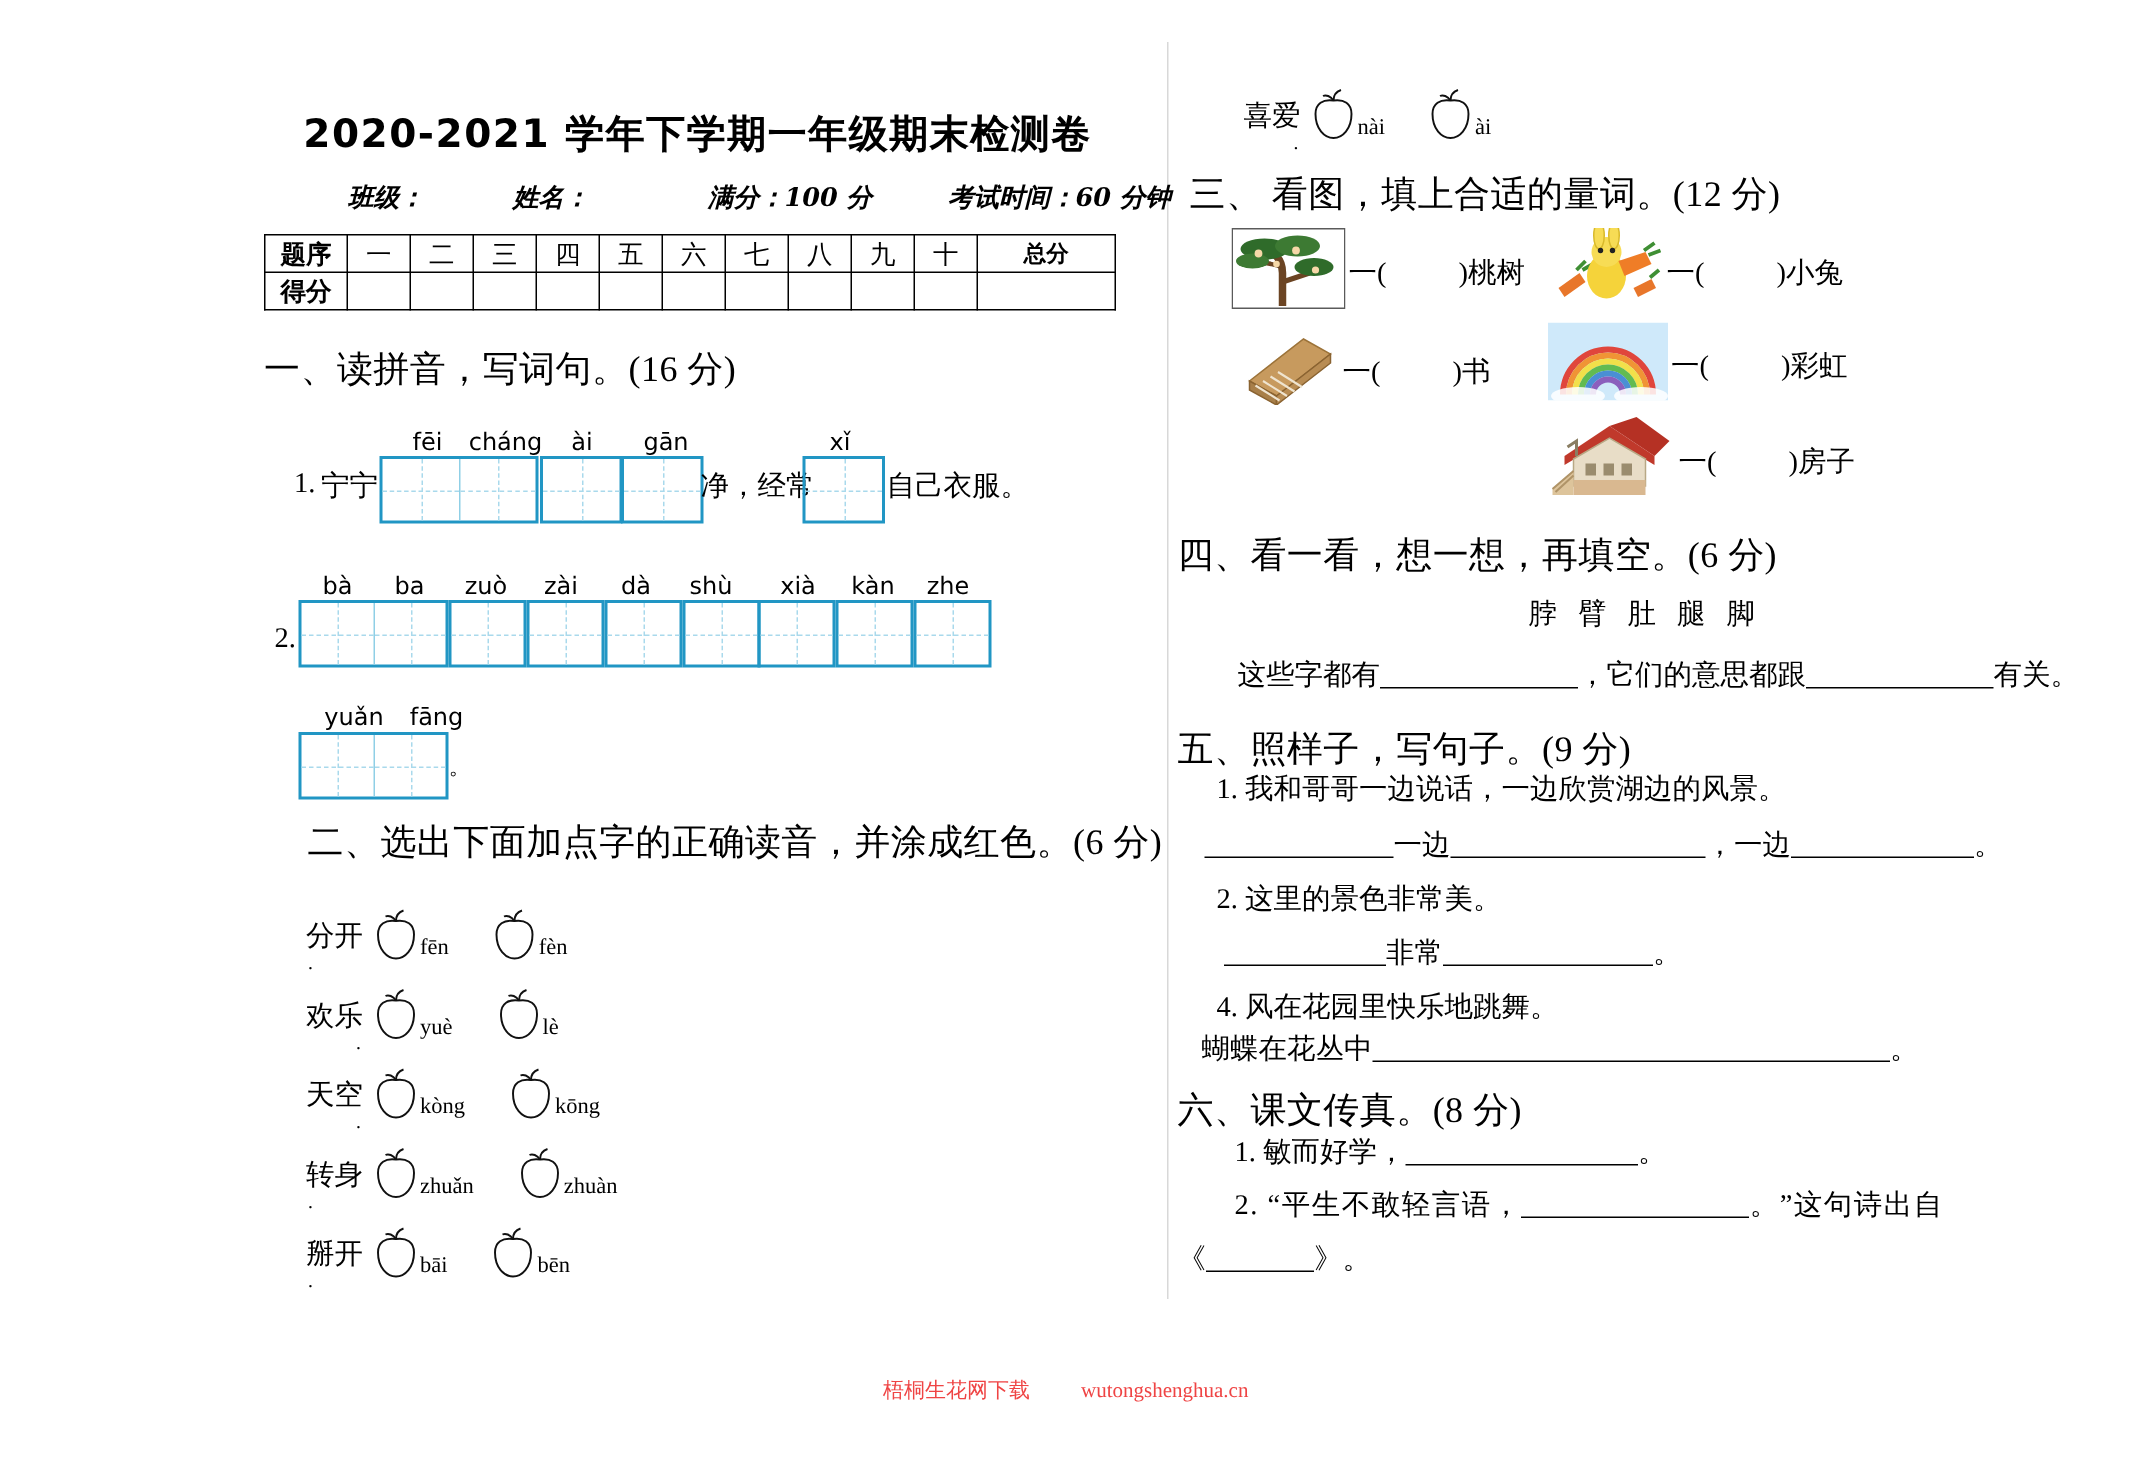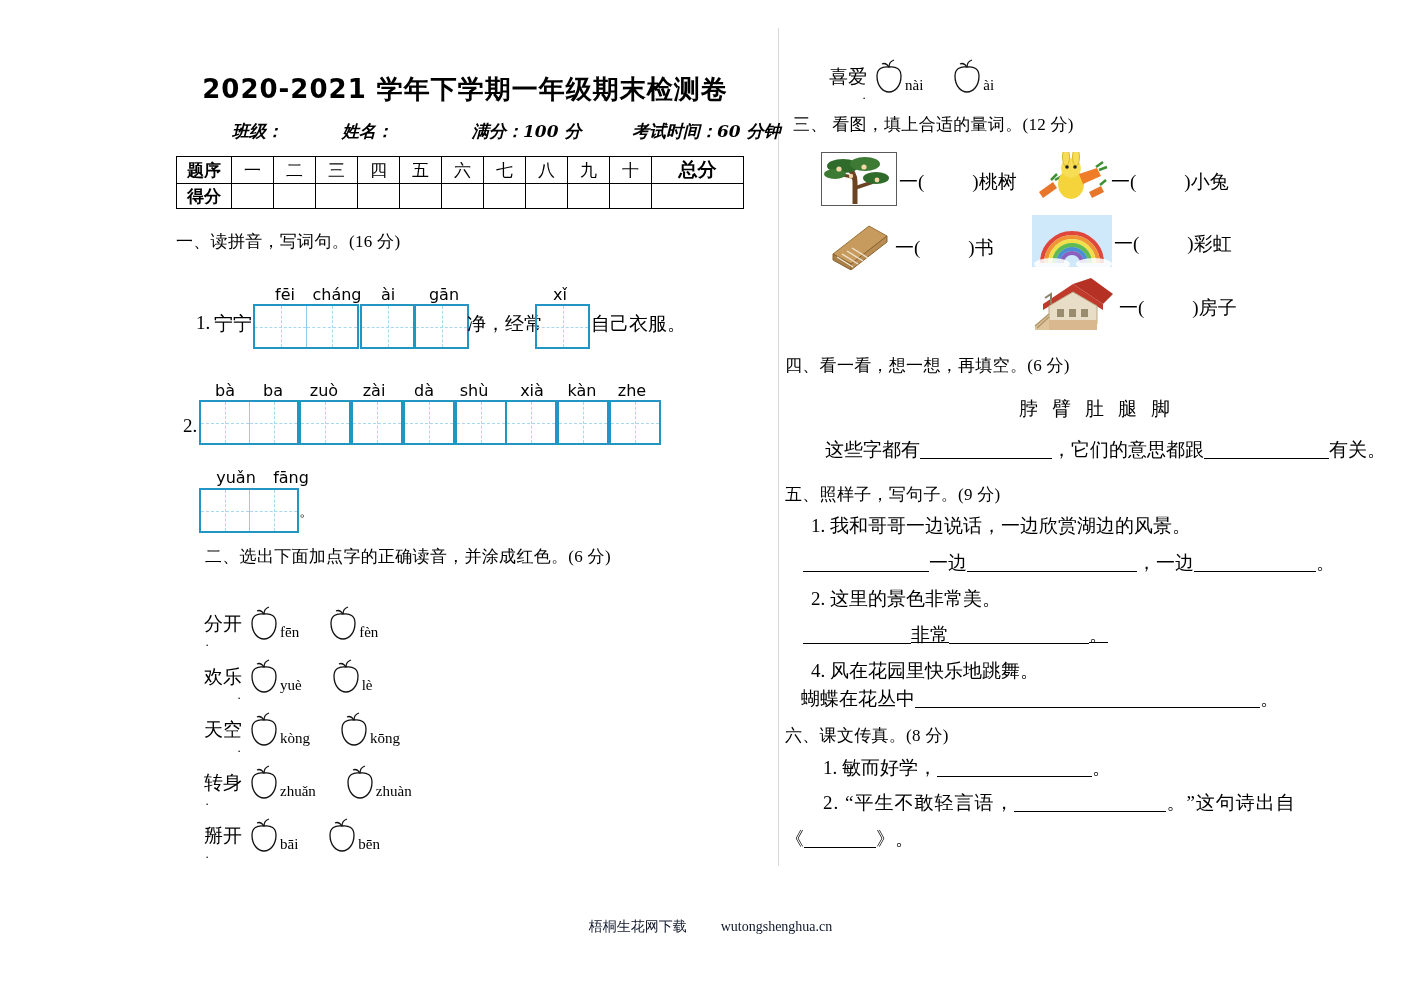--- a/index.html
+++ b/index.html
@@ -51,26 +51,26 @@
   }
   table.score td{
     border:1.6px solid #000;
     height:24px;
     text-align:center;
     vertical-align:middle;
     padding:0;
   }
   table.score td.lbl{width:54px;font-weight:bold;font-size:17px;}
   table.score td.num{width:41px;font-family:"Liberation Serif",serif;font-size:17px;}
-  table.score td.tot{width:91px;font-weight:bold;font-size:19px;}
+  table.score td.tot{width:91px;font-weight:bold;font-size:15px;}
 
   
   .sec-h{
     position:absolute;
-    font-size:17px;
+    font-size:24px;
     white-space:nowrap;
     letter-spacing:.3px;
   }
 
   
   .tz-group{position:absolute;display:flex;}
   .tz-word{display:flex;border:2px solid #2196c4;}
   .tz-word + .tz-word{border-left:2px solid #2196c4;}
   .tz-cell{
     position:relative;
@@ -120,21 +120,21 @@
   
   .bl{
     display:inline-block;
     border-bottom:1.4px solid #000;
     height:17px;vertical-align:-3px;
   }
 
   
   .footer{
     position:absolute;left:0;top:918px;width:1421px;text-align:center;
-    font-size:14px;color:#0f172a;white-space:nowrap;
+    font-size:14px;color:#ef4444;white-space:nowrap;
   }
   .footer .fsp{display:inline-block;width:34px;}
 </style>
 </head>
 <body>
 
 <div class="page">
 
   <div class="col-divider"></div>
 
@@ -445,21 +445,21 @@
     </div>
 
     <div class="sec-h" style="left:6px;top:483px;">五、照样子，写句子。(9 分)</div>
 
     <div class="txt" style="left:32px;top:513px;">1. 我和哥哥一边说话，一边欣赏湖边的风景。</div>
     <div class="txt" style="left:24px;top:550px;">
       <span class="bl" style="width:126px;"></span><span>一边</span><span class="bl" style="width:170px;"></span><span>，一边</span><span class="bl" style="width:122px;"></span><span>。</span>
     </div>
 
     <div class="txt" style="left:32px;top:586px;">2. 这里的景色非常美。</div>
-    <div class="txt" style="left:24px;top:622px;text-decoration:underline;">
+    <div class="txt" style="left:37px;top:622px;">
       <span class="bl" style="width:108px;"></span><span>非常</span><span class="bl" style="width:140px;"></span><span>。</span>
     </div>
 
     <div class="txt" style="left:32px;top:658px;">4. 风在花园里快乐地跳舞。</div>
     <div class="txt" style="left:22px;top:686px;">
       <span>蝴蝶在花丛中</span><span class="bl" style="width:345px;"></span><span>。</span>
     </div>
 
     <div class="sec-h" style="left:6px;top:724px;">六、课文传真。(8 分)</div>
 

